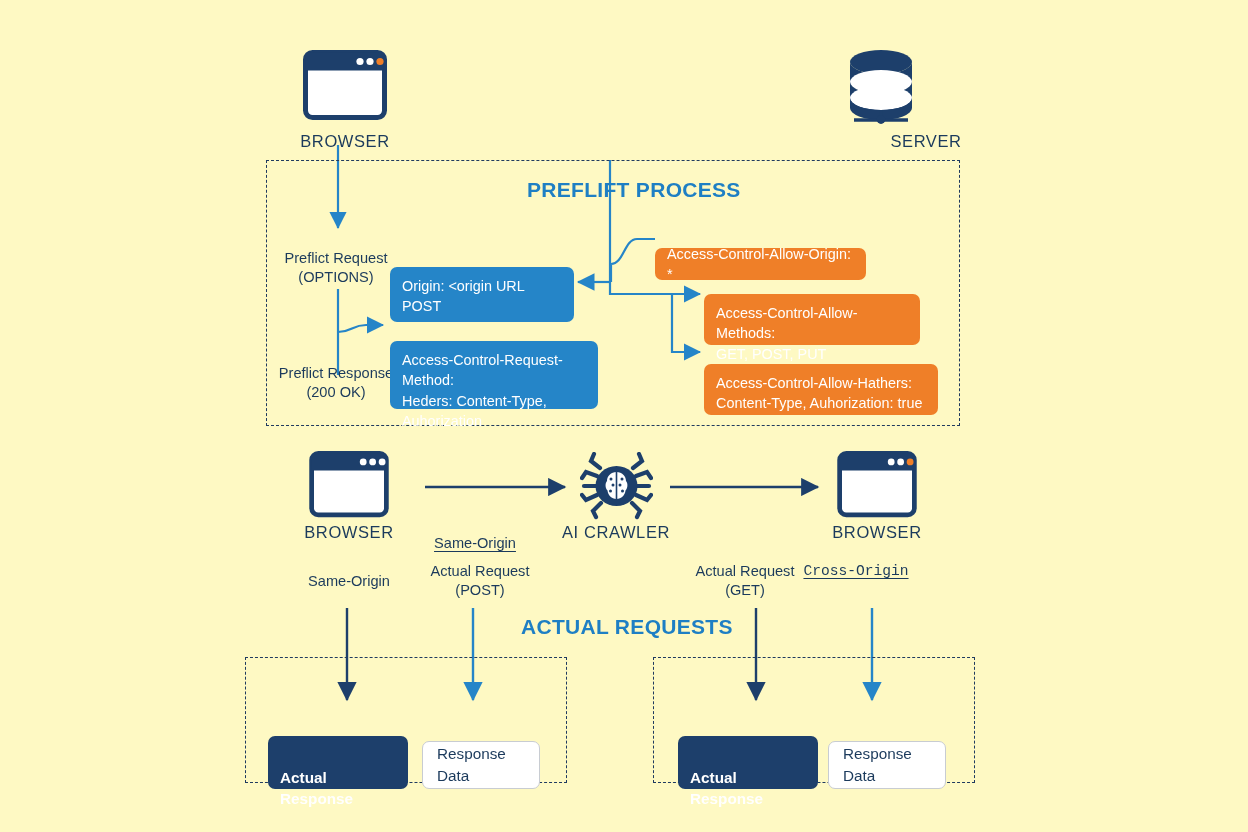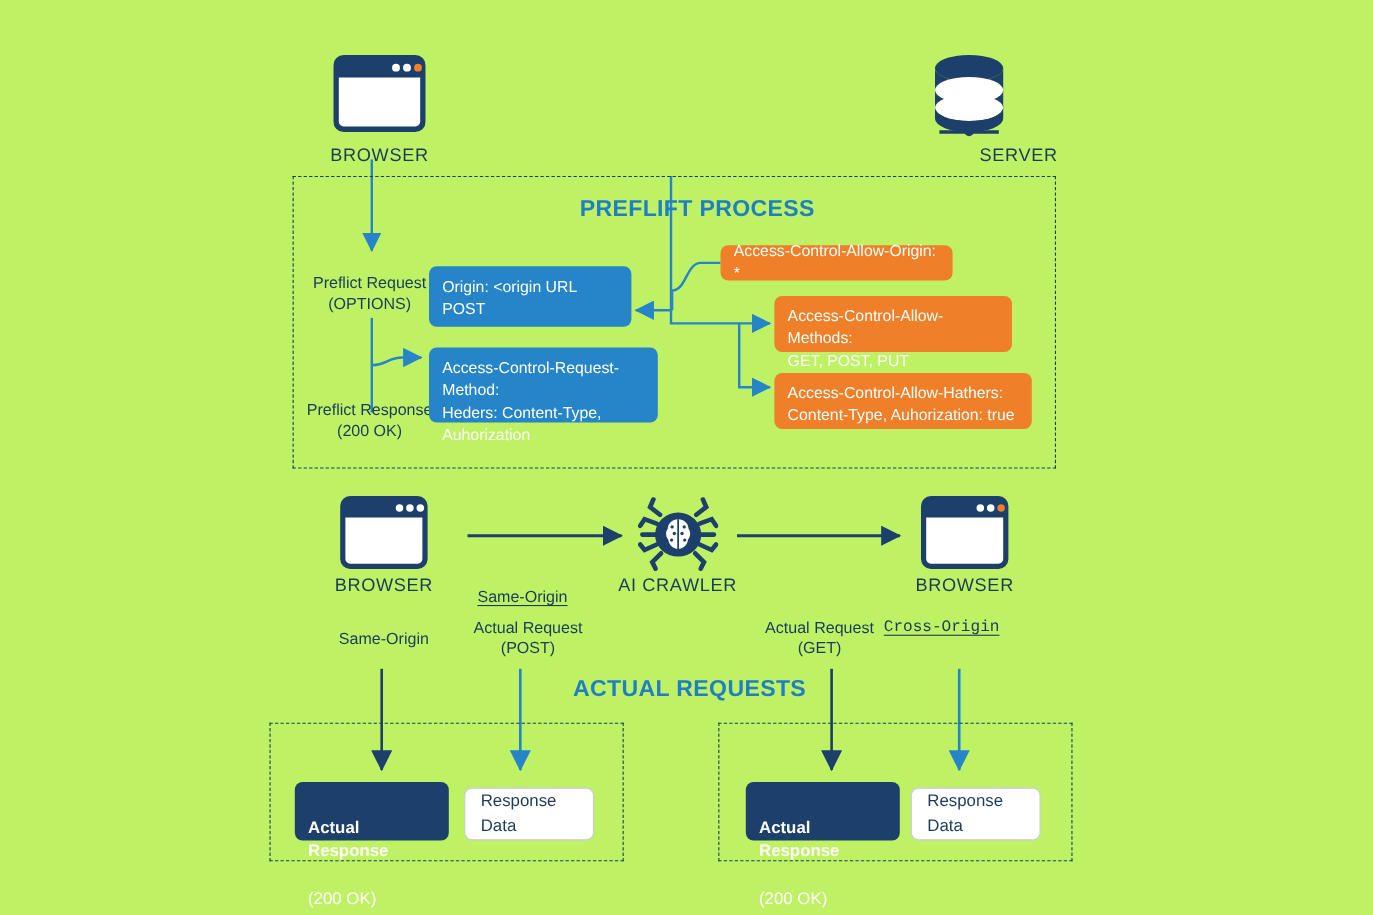--- a/index.html
+++ b/index.html
@@ -5,21 +5,21 @@
 <style>
   html, body {
     margin: 0;
     padding: 0;
     background: #ffffff;
   }
   #canvas {
     position: relative;
     width: 1248px;
     height: 832px;
-    background: #bef264;
+    background: #fef9c3;
     font-family: "Liberation Sans", sans-serif;
     overflow: hidden;
   }
 
   
   .dashed-box {
     position: absolute;
     border: 1.6px dashed #1f3a5f;
     background: transparent;
     box-sizing: border-box;
@@ -65,20 +65,21 @@
   
   .msgbox {
     position: absolute;
     box-sizing: border-box;
     border-radius: 7px;
     color: #ffffff;
     font-size: 14.4px;
     line-height: 1.42;
     padding: 9px 12px;
     white-space: pre-line;
+    margin-top: 25px;
   }
   .msgbox.blue   { background: #2585c8; }
   .msgbox.orange { background: #ef7f28; }
   .msgbox.navy   { background: #1d3f6b; font-size: 15.3px; font-weight: bold; }
   .msgbox.navy .sub { font-weight: normal; }
   .msgbox.white  {
     background: #ffffff;
     border: 1.3px solid #c8ccd2;
     color: #1b3a5c;
     font-size: 15.3px;

